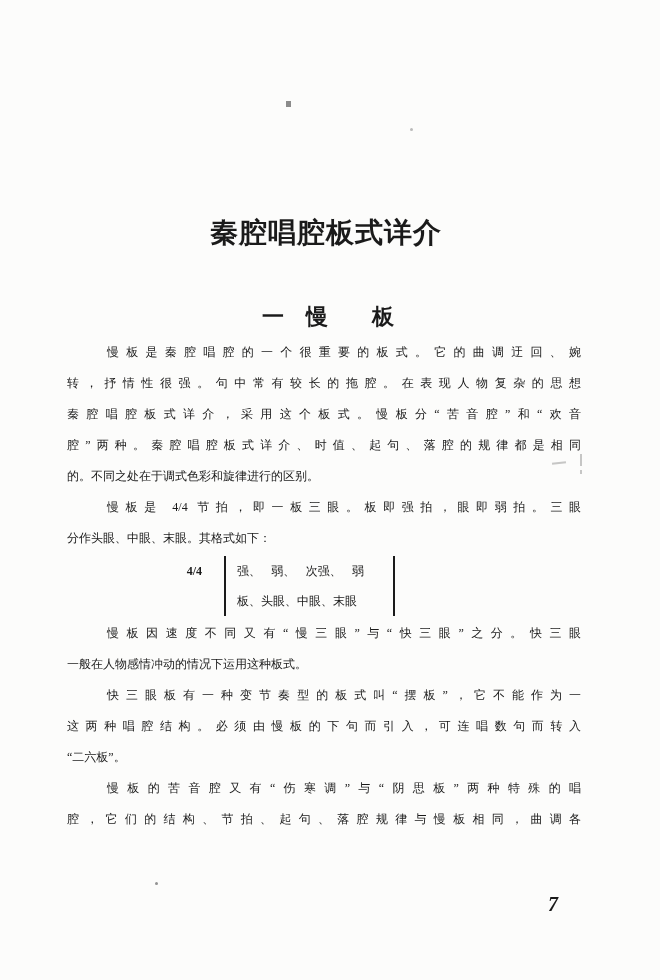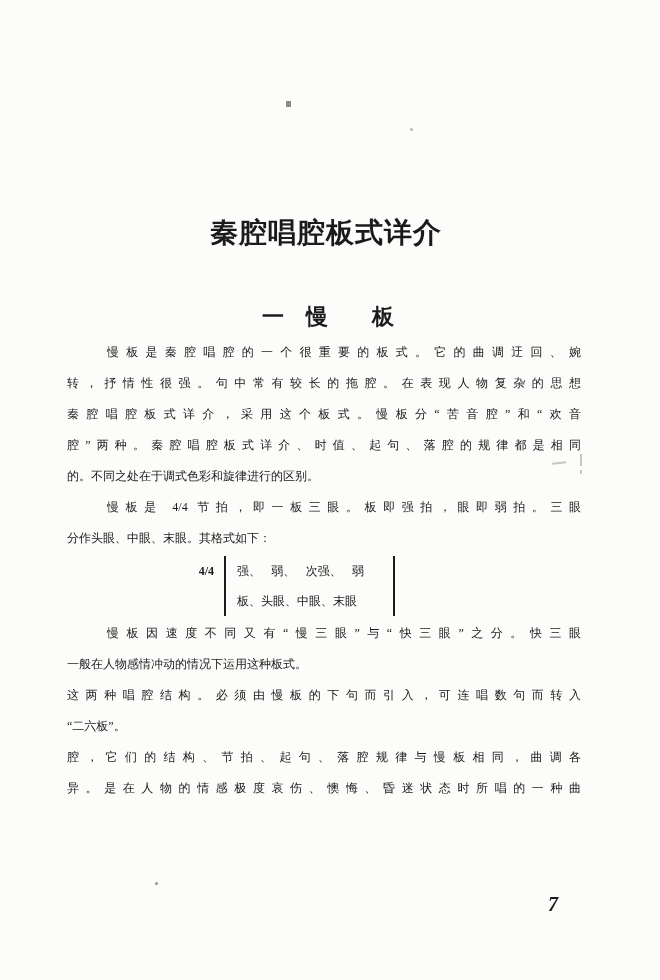--- a/index.html
+++ b/index.html
@@ -26,21 +26,21 @@
     position:absolute;top:337px;left:67px;width:514px;
     font-size:12px;font-weight:500;
   }
   .ln{height:31px;line-height:31px;text-align:justify;white-space:nowrap;}
   .ln.j{text-align-last:justify;white-space:normal;overflow:hidden;}
   .ln.ind{text-indent:40px;}
   .mtable{
     display:flex;margin:2px 0;
     font-family:"Liberation Sans",sans-serif;
   }
-  .mlabels{width:157px;box-sizing:border-box;text-align:right;padding-right:10px;}
+  .mlabels{width:157px;box-sizing:border-box;text-align:right;padding-right:22px;}
   .mlabel{height:30px;line-height:30px;}
   .mlabel.b{font-weight:bold;font-family:"Liberation Serif",serif;}
   .mcontent{
     width:171px;box-sizing:border-box;
     border-left:2px solid var(--ink,#1a1a1a);
     border-right:2px solid var(--ink,#1a1a1a);
     padding-left:11px;word-spacing:7px;
   }
   .mrow{height:30px;line-height:30px;}
   .pageno{
@@ -91,27 +91,28 @@
         <div class="mrow">板、头眼、中眼、末眼</div>
       </div>
     </div>
 
     <div>
       <div class="ln j ind">慢板因速度不同又有“慢三眼”与“快三眼”之分。快三眼</div>
       <div class="ln">一般在人物感情冲动的情况下运用这种板式。</div>
     </div>
 
     <div>
+      <div class="ln j ind">快三眼板有一种变节奏型的板式叫“摆板”，它不能作为一</div>
       <div class="ln j">这两种唱腔结构。必须由慢板的下句而引入，可连唱数句而转入</div>
       <div class="ln">“二六板”。</div>
     </div>
 
     <div>
+      <div class="ln j ind">慢板的苦音腔又有“伤寒调”与“阴思板”两种特殊的唱</div>
       <div class="ln j">腔，它们的结构、节拍、起句、落腔规律与慢板相同，曲调各</div>
-      <div class="ln j">异。是在人物的情感极度哀伤、懊悔、昏迷状态时所唱的一种曲</div>
     </div>
 
   </div>
 
   <div class="pencil-dash"></div>
   <div class="pencil-tick"></div>
   <div class="pencil-tick-dot"></div>
   <div class="speck3"></div>
 
   <div class="pageno">7</div>

